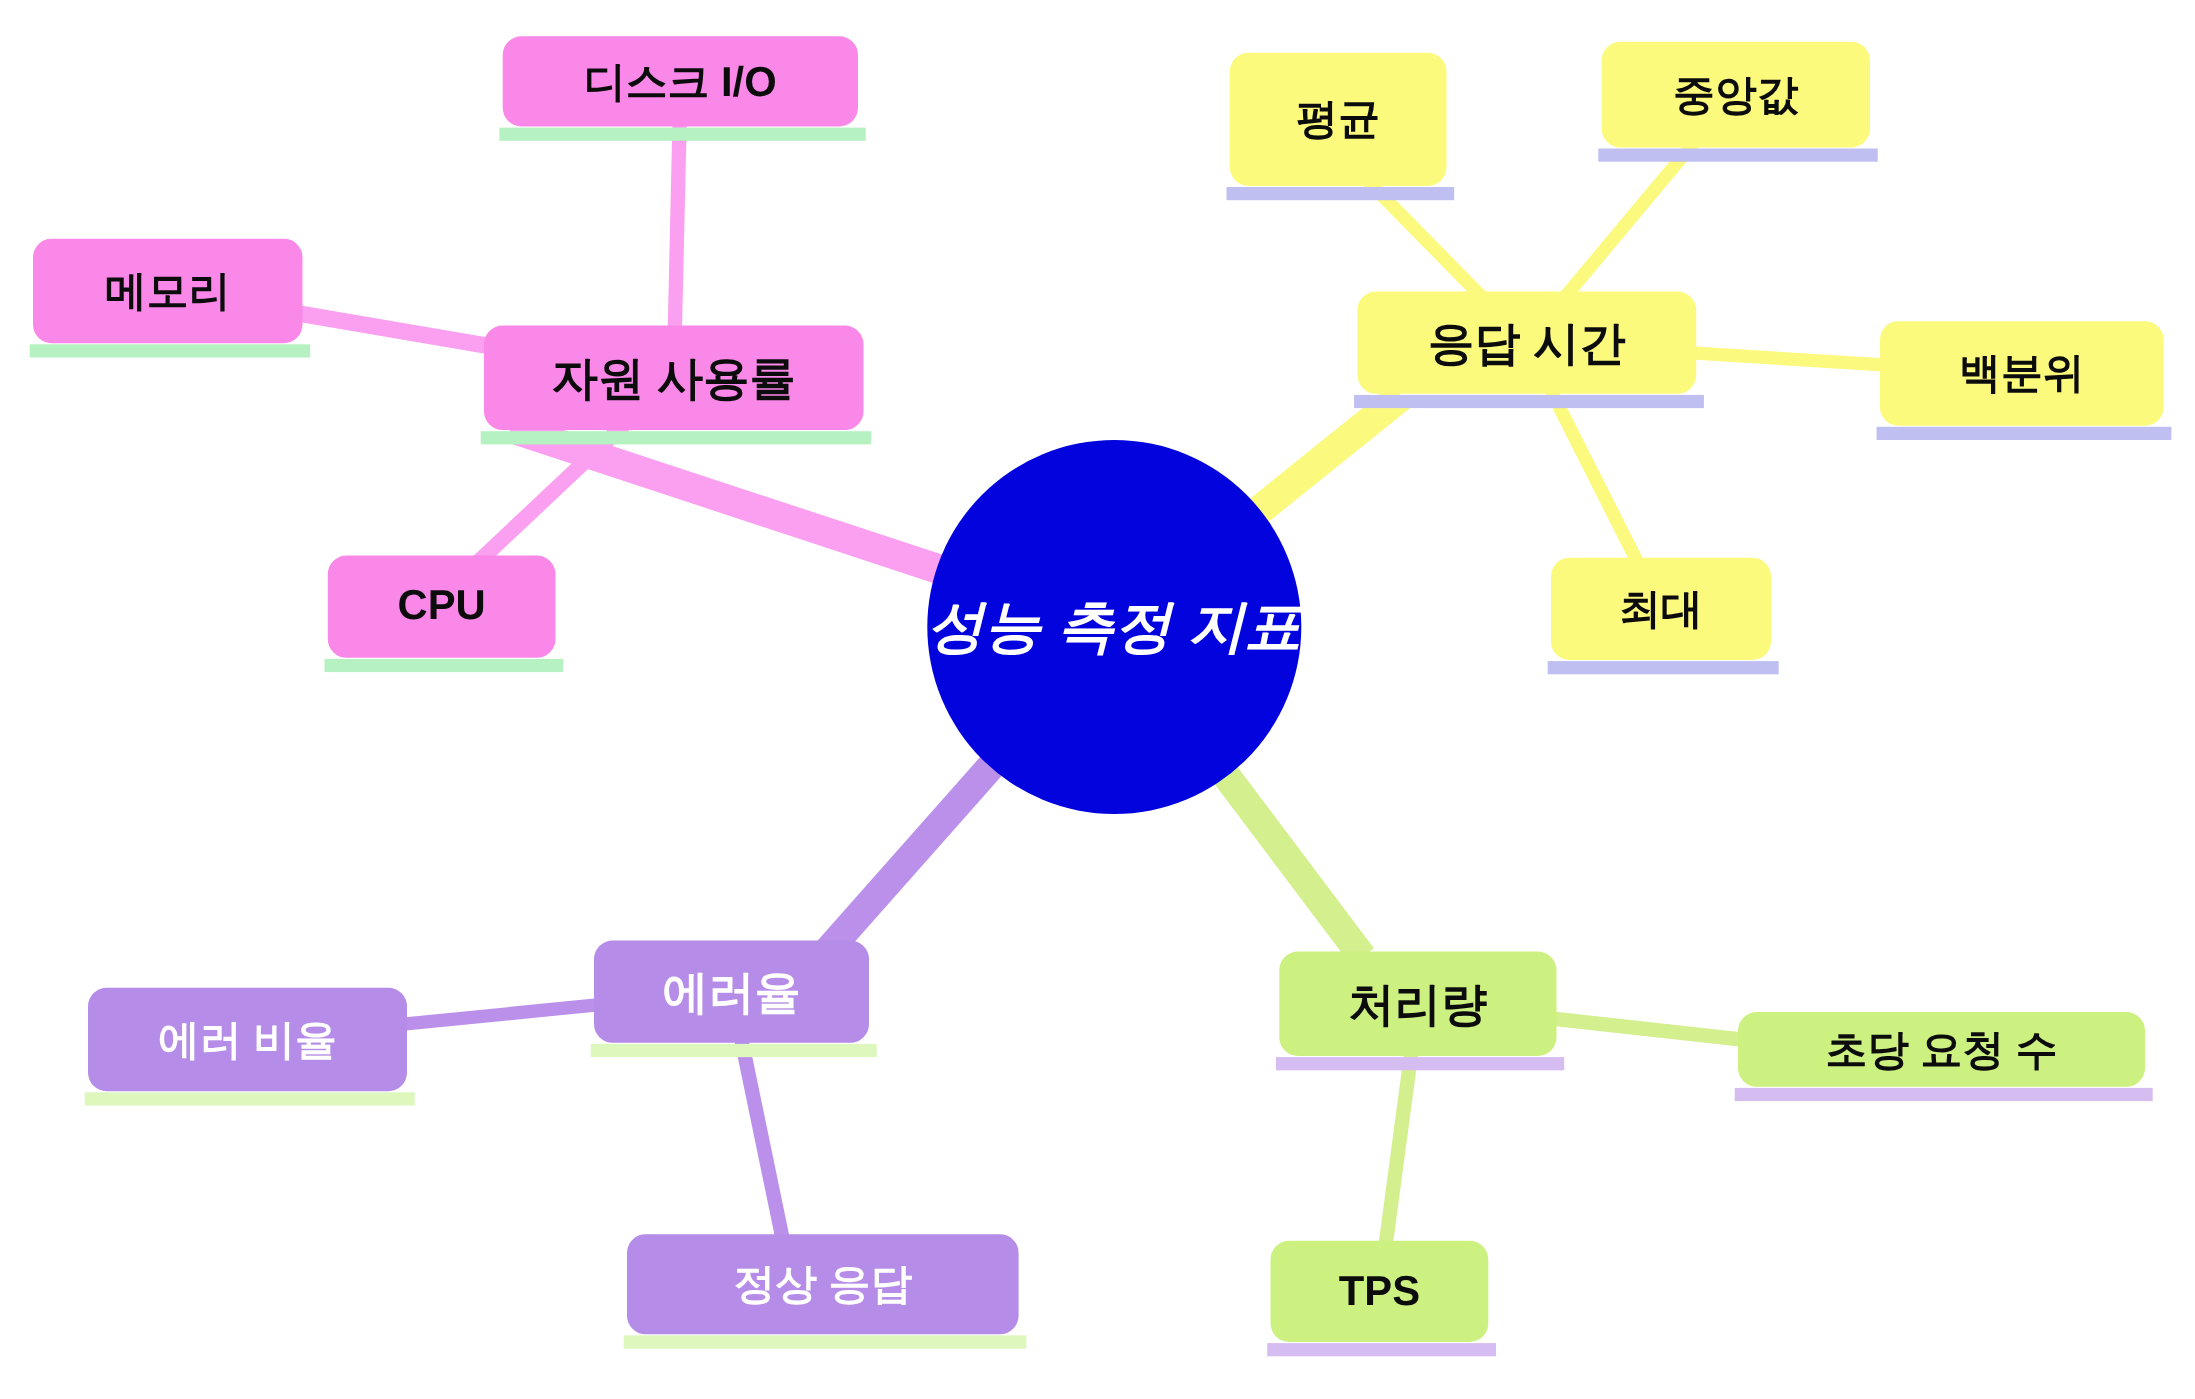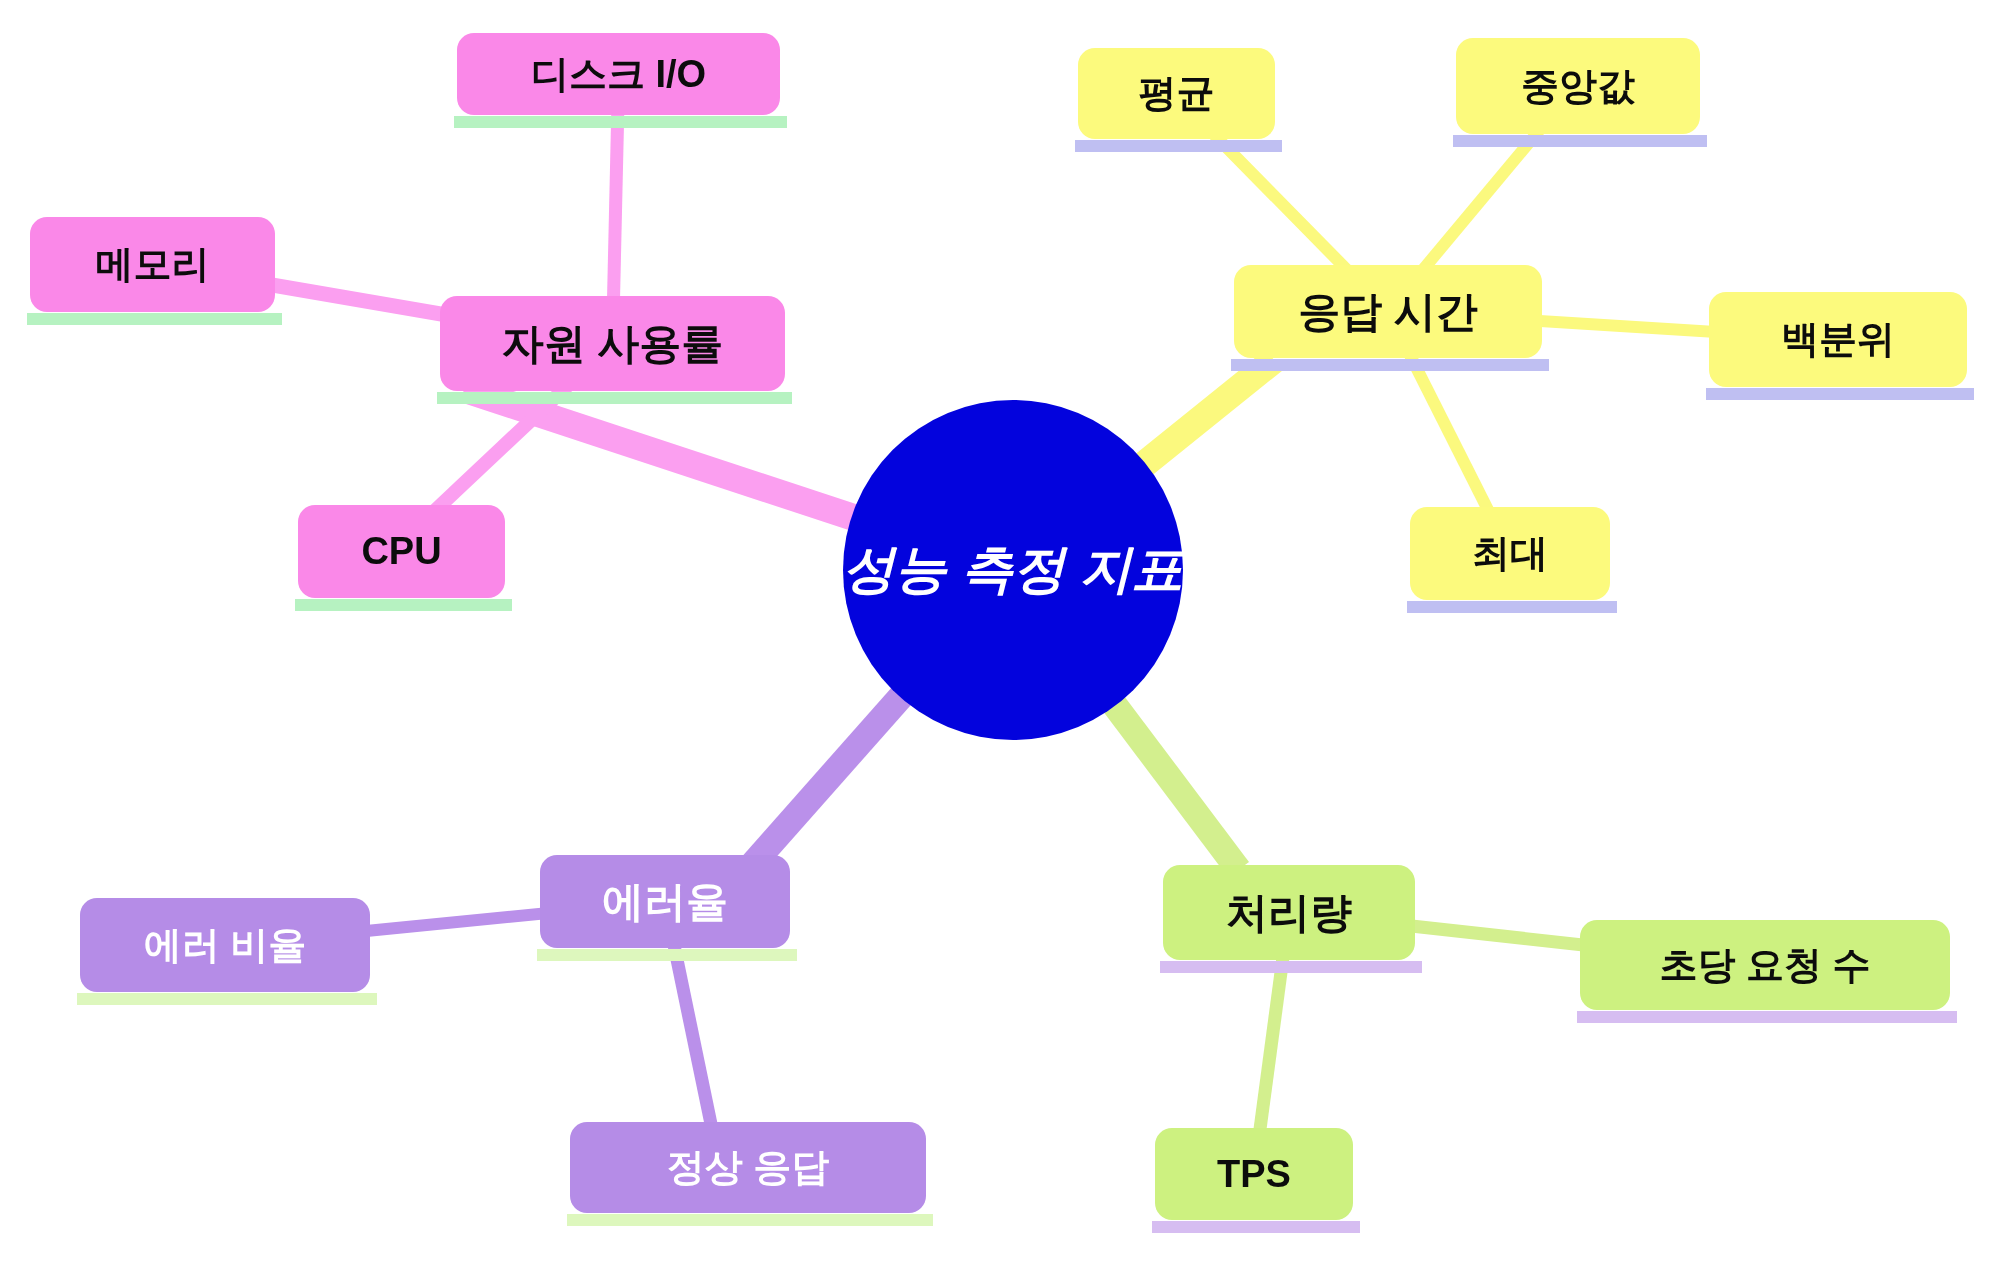--- a/index.html
+++ b/index.html
@@ -78,26 +78,26 @@
     </svg>
 
   <div class="node center-node" style="left:843px; top:400px; width:340px; height:340px;">성능 측정 지표</div>
 
   <div class="node pink main-node" style="left:440px; top:296px; width:345px; height:95px;">자원 사용률</div>
   <div class="node pink child-node" style="left:457px; top:33px; width:323px; height:82px;">디스크 I/O</div>
   <div class="node pink child-node" style="left:30px; top:217px; width:245px; height:95px;">메모리</div>
   <div class="node pink child-node" style="left:298px; top:505px; width:207px; height:93px;">CPU</div>
 
   <div class="node yellow main-node" style="left:1234px; top:265px; width:308px; height:93px;">응답 시간</div>
-  <div class="node yellow child-node" style="left:1078px; top:48px; width:197px; height:91px;">평균</div>
+  <div class="node yellow child-node" style="left:1118px; top:48px; width:197px; height:121px;">평균</div>
   <div class="node yellow child-node" style="left:1456px; top:38px; width:244px; height:96px;">중앙값</div>
   <div class="node yellow child-node" style="left:1709px; top:292px; width:258px; height:95px;">백분위</div>
   <div class="node yellow child-node" style="left:1410px; top:507px; width:200px; height:93px;">최대</div>
 
   <div class="node green main-node" style="left:1163px; top:865px; width:252px; height:95px;">처리량</div>
-  <div class="node green child-node" style="left:1580px; top:920px; width:370px; height:90px;">초당 요청 수</div>
+  <div class="node green child-node" style="left:1580px; top:920px; width:370px; height:68px;">초당 요청 수</div>
   <div class="node green child-node" style="left:1155px; top:1128px; width:198px; height:92px;">TPS</div>
 
   <div class="node purple child-node" style="left:80px; top:898px; width:290px; height:94px;">에러 비율</div>
   <div class="node purple main-node" style="left:540px; top:855px; width:250px; height:93px;">에러율</div>
   <div class="node purple child-node" style="left:570px; top:1122px; width:356px; height:91px;">정상 응답</div>
 
 </div>
 
 </body></html>

